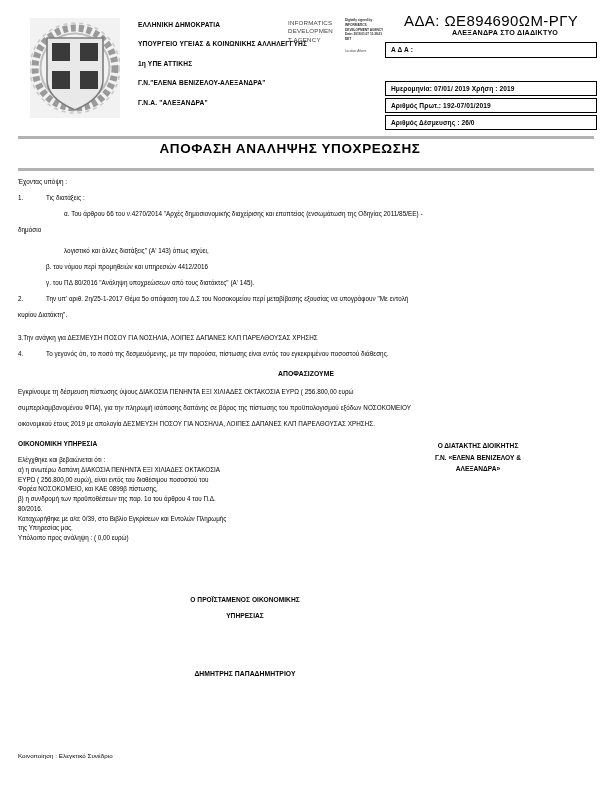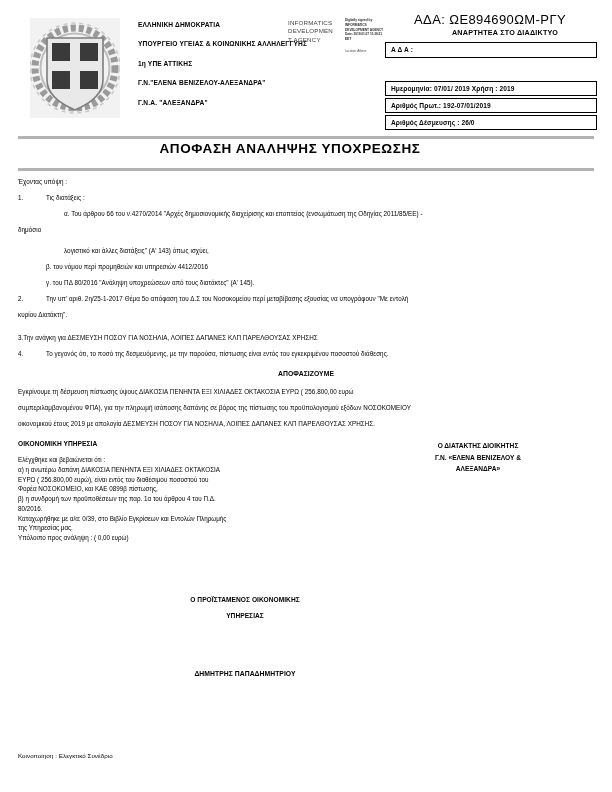--- a/index.html
+++ b/index.html
@@ -89,23 +89,23 @@
   .sig-stamp .sig-foot {
     position: absolute;
     left: 57px;
     top: 33px;
     font-size: 3.1px;
     color: #555;
   }
 
   .ada-code {
     position: absolute;
-    left: 414px;
+    left: 404px;
     top: 12px;
-    font-size: 13px;
+    font-size: 15px;
     letter-spacing: 0.4px;
     white-space: nowrap;
   }
   .anartitea {
     position: absolute;
     left: 405px;
     top: 28px;
     width: 200px;
     text-align: center;
     font-size: 7.2px;
@@ -228,21 +228,21 @@
         <div>Date: 2019.01.07 11:38:21</div>
         <div>EET</div>
       </div>
       <div class="sig-foot">Location: Athens</div>
     </div>
 
     <div class="ada-code">
       <span>ΑΔΑ:</span>
       <span>ΩΕ894690ΩΜ-ΡΓΥ</span>
     </div>
-    <div class="anartitea">ΑΝΑΡΤΗΤΕΑ ΣΤΟ ΔΙΑΔΙΚΤΥΟ</div>
+    <div class="anartitea">ΑΛΕΞΑΝΔΡΑ ΣΤΟ ΔΙΑΔΙΚΤΥΟ</div>
 
     <div class="field-box" id="box-ada">
       <span>Α Δ Α :</span>
       <span></span>
     </div>
 
     <div class="field-box" id="box-date">
       <span>Ημερομηνία:</span>
       <span>07/01/ 2019</span>
       <span>Χρήση :</span>

